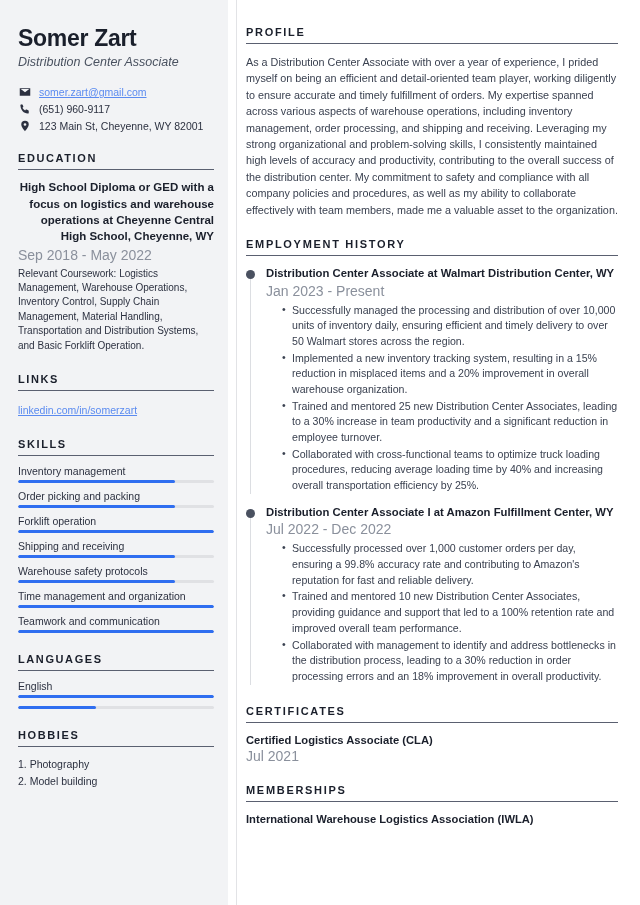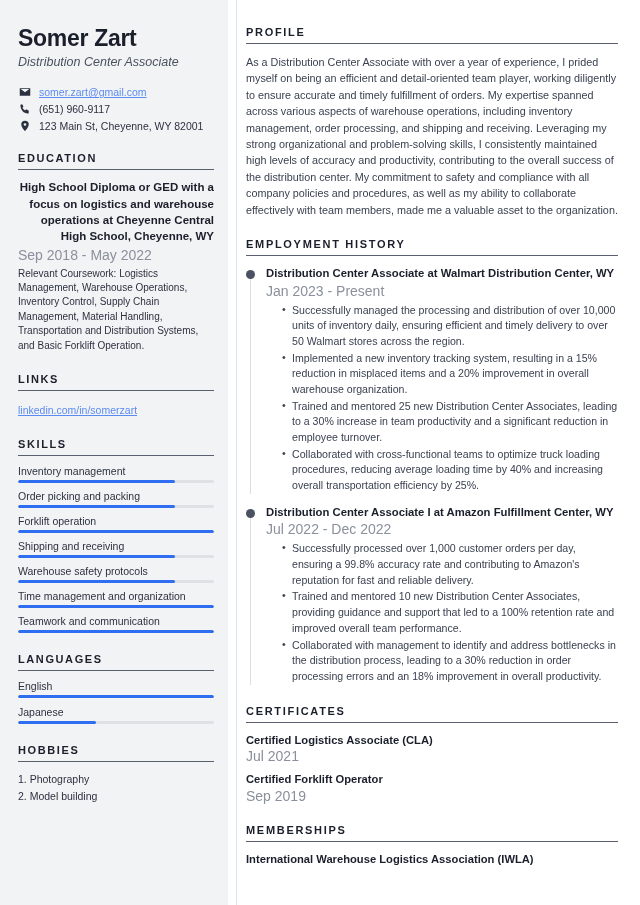--- a/index.html
+++ b/index.html
@@ -329,21 +329,20 @@
       <div class="sec-head">LANGUAGES</div>
       <div class="sec-rule"></div>
 
       <div class="lang-item">
         <div class="skill-label">English</div>
         <div class="bar-track">
           <div class="bar-fill" style="width: 100%;"></div>
         </div>
       </div>
       <div class="lang-item">
-        <div class="skill-label">Japanese</div>
         <div class="bar-track">
           <div class="bar-fill" style="width: 40%;"></div>
         </div>
       </div>
     </section>
 
     <section class="sec-block">
       <div class="sec-head">HOBBIES</div>
       <div class="sec-rule"></div>
       <div class="hobby-item">1. Photography</div>
@@ -393,24 +392,20 @@
     </section>
 
     <section class="sec-block">
       <div class="sec-head">CERTIFICATES</div>
       <div class="sec-rule"></div>
 
       <div class="cert-item">
         <div class="cert-title">Certified Logistics Associate (CLA)</div>
         <div class="item-date">Jul 2021</div>
       </div>
-      <div class="cert-item">
-        <div class="cert-title">Certified Forklift Operator</div>
-        <div class="item-date">Sep 2019</div>
-      </div>
     </section>
 
     <section class="sec-block">
       <div class="sec-head">MEMBERSHIPS</div>
       <div class="sec-rule"></div>
       <div class="member-title">International Warehouse Logistics Association (IWLA)</div>
     </section>
 
   </main>
 </div>

